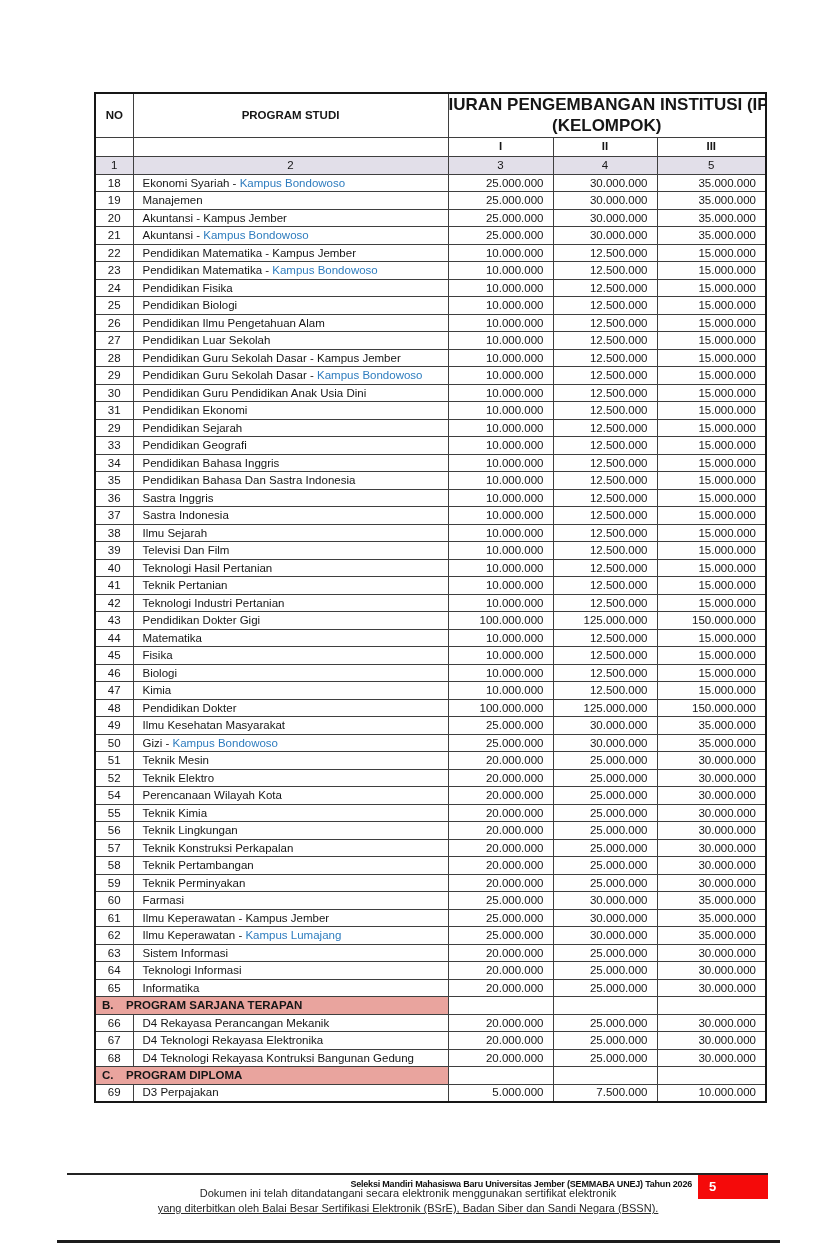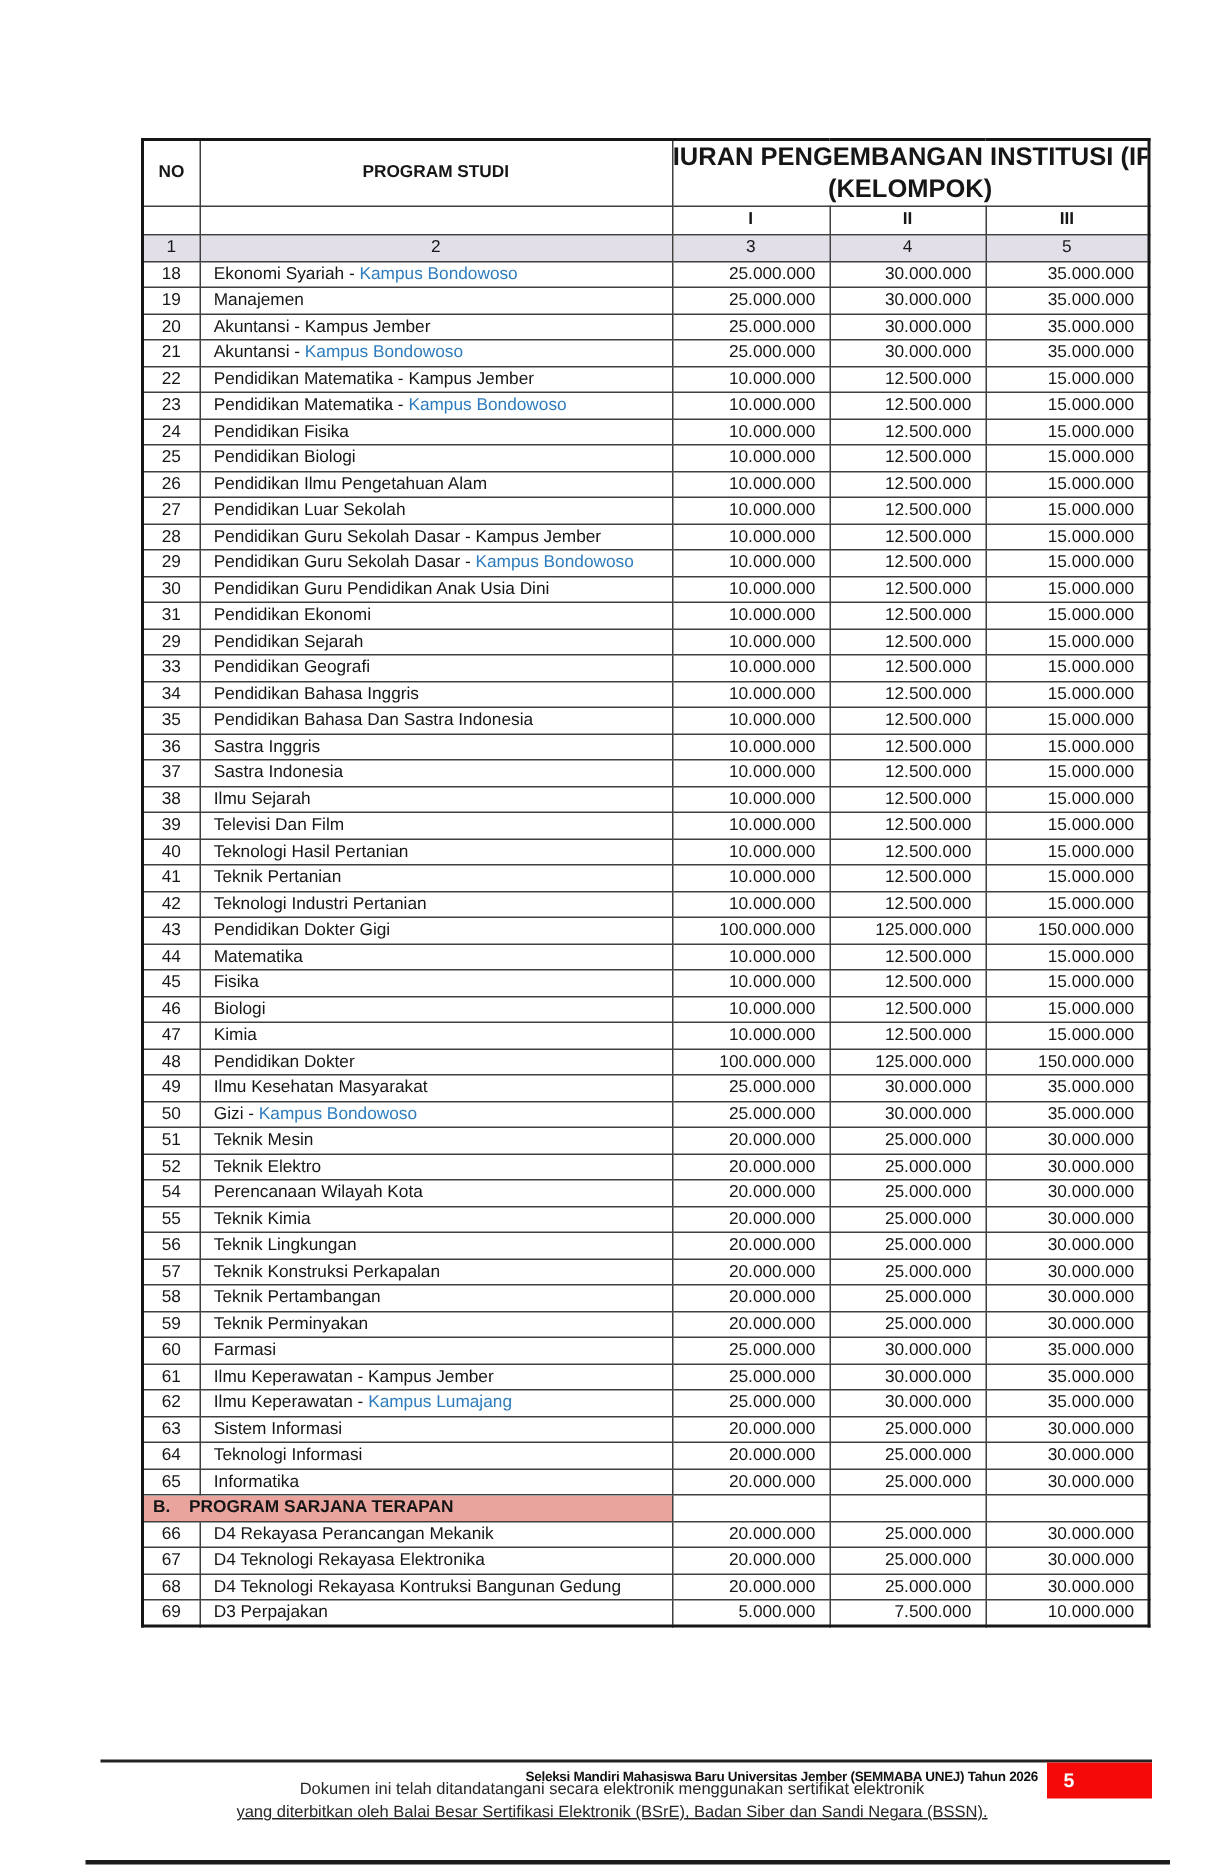--- a/index.html
+++ b/index.html
@@ -432,20 +432,26 @@
           <td class="val-cell">25.000.000</td>
           <td class="val-cell">30.000.000</td>
         </tr>
         <tr class="data-row">
           <td class="no-cell">68</td>
           <td class="prog-cell">D4 Teknologi Rekayasa Kontruksi Bangunan Gedung</td>
           <td class="val-cell">20.000.000</td>
           <td class="val-cell">25.000.000</td>
           <td class="val-cell">30.000.000</td>
         </tr>
+        <tr class="section-row">
+          <td class="section-cell" colspan="2"><span class="sec-label">C.</span><span>PROGRAM DIPLOMA</span></td>
+          <td class="val-cell"></td>
+          <td class="val-cell"></td>
+          <td class="val-cell"></td>
+        </tr>
         <tr class="data-row">
           <td class="no-cell">69</td>
           <td class="prog-cell">D3 Perpajakan</td>
           <td class="val-cell">5.000.000</td>
           <td class="val-cell">7.500.000</td>
           <td class="val-cell">10.000.000</td>
         </tr>
       </tbody>
   </table>
 

